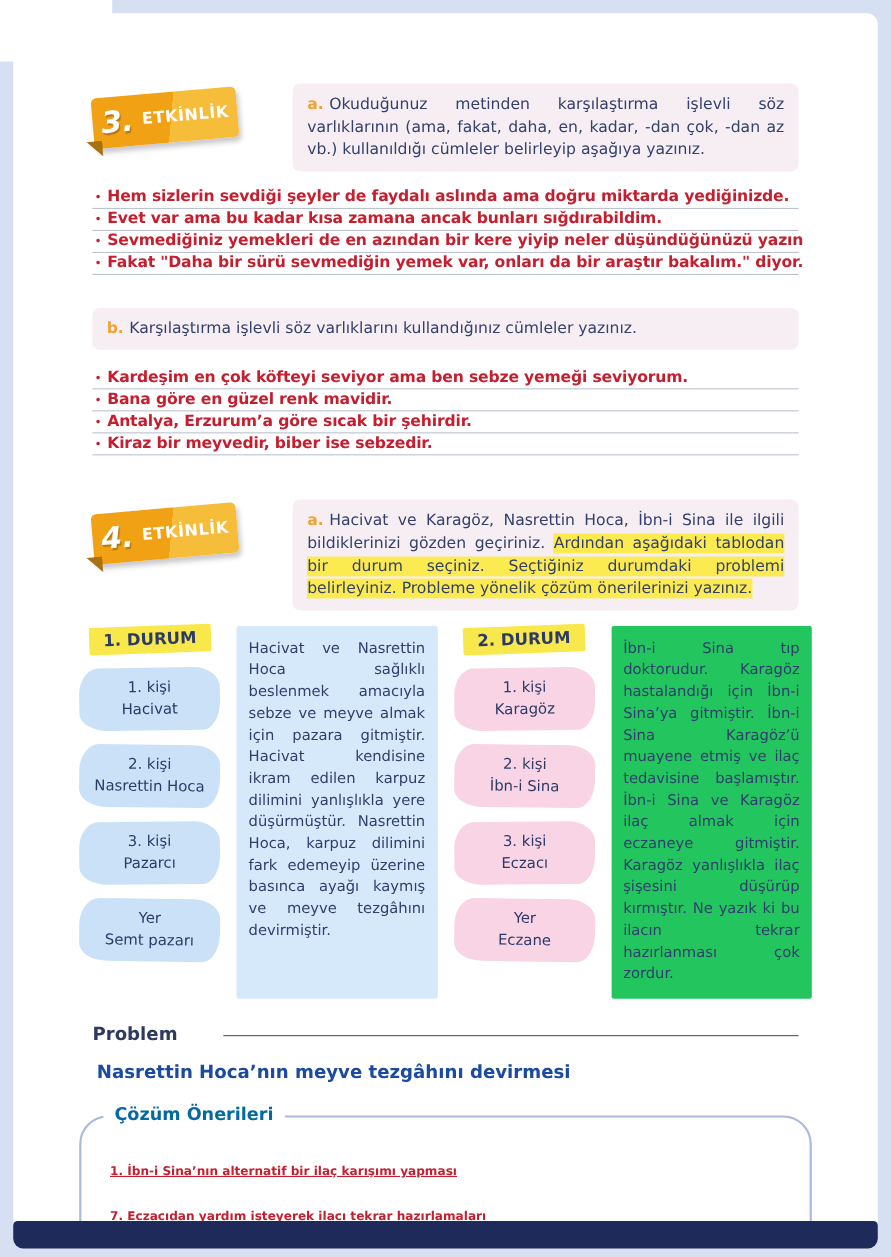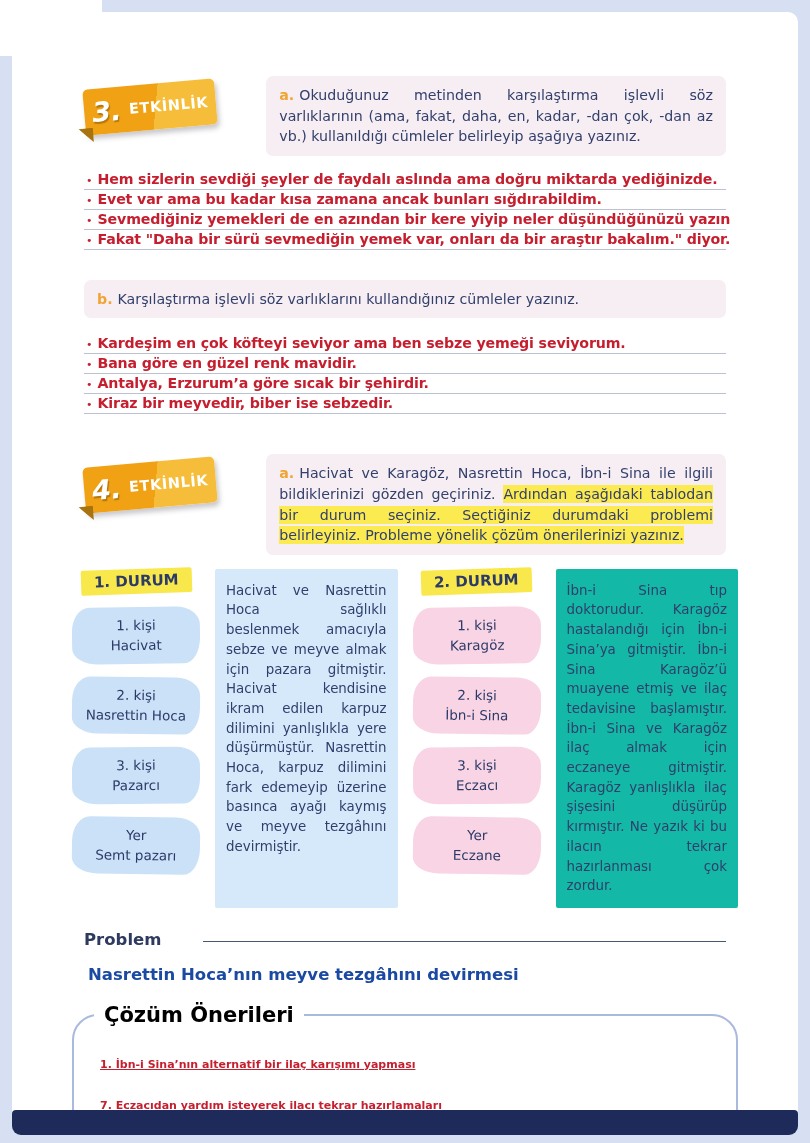--- a/index.html
+++ b/index.html
@@ -54,34 +54,34 @@
   .bubble { border-radius:18px 24px 16px 26px / 24px 18px 26px 16px; padding:9px 4px;
             text-align:center; margin-bottom:13px; color:#2c3a68; font-size:13.5px; line-height:1.45; }
   .bubble .role-name { }
   .bubble.r1 { transform:rotate(-.8deg); } .bubble.r2 { transform:rotate(.7deg); }
   .bubble.r3 { transform:rotate(-.5deg); } .bubble.r4 { transform:rotate(.8deg); }
   .bubble-blue { background:#cae1f8; }
   .bubble-pink { background:#f8d4e4; }
   .story { border-radius:2px; padding:12px 11px; font-size:13.4px; line-height:1.47;
            color:#2f3f6c; text-align:justify; }
   .story-blue { background:#d6e9fb; }
-  .story-pink { background:#14b8a6; }
+  .story-pink { background:#22c55e; }
 
   
   .problem { margin:22px 12px 0; }
   .label-row { display:flex; align-items:center;gap:32px; }
   .sec-label { font-weight:bold; font-size:16.5px; color:#2e3a5f; }
   .rule { flex:1; border-top:1.8px solid #4b5670; margin-left:10px; position:relative; top:2px; }
   .problem-answer { margin-top:16px; padding-left:4px; color:#1b4aa2; font-weight:bold; font-size:16.5px; }
 
   
   .solutions { margin-top:30px; position:relative; border:2px solid #aab9de; border-radius:26px;
                padding:42px 26px 8px; }
   .sol-label { position:absolute; top:-13px; left:20px; background:#ffffff; padding:0 10px;
-               font-weight:bold; font-size:21px; color:#000000; }
+               font-weight:bold; font-size:16px; color:#0369a1; }
   .sol-line { color:#c51f2f; font-weight:bold; font-size:11px; margin-bottom:28px;text-decoration:underline; }
 </style>
 </head>
 <body>
 
 <div class="page">
   <div class="inner">
 
     <div class="act-head">
       <div class="badge">

